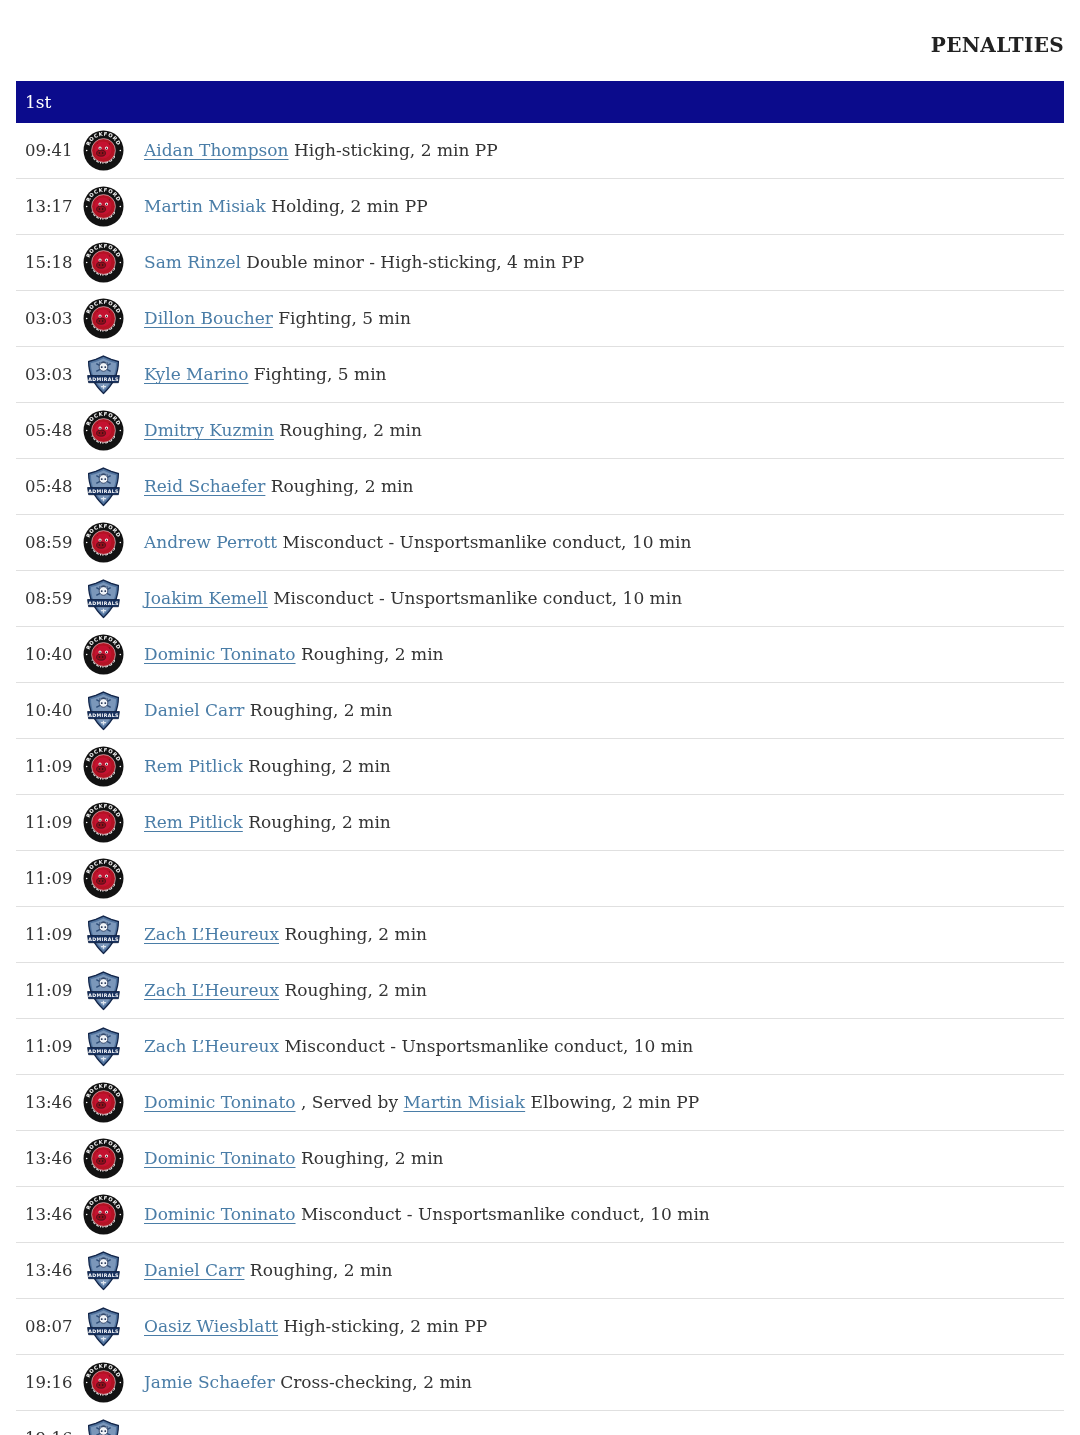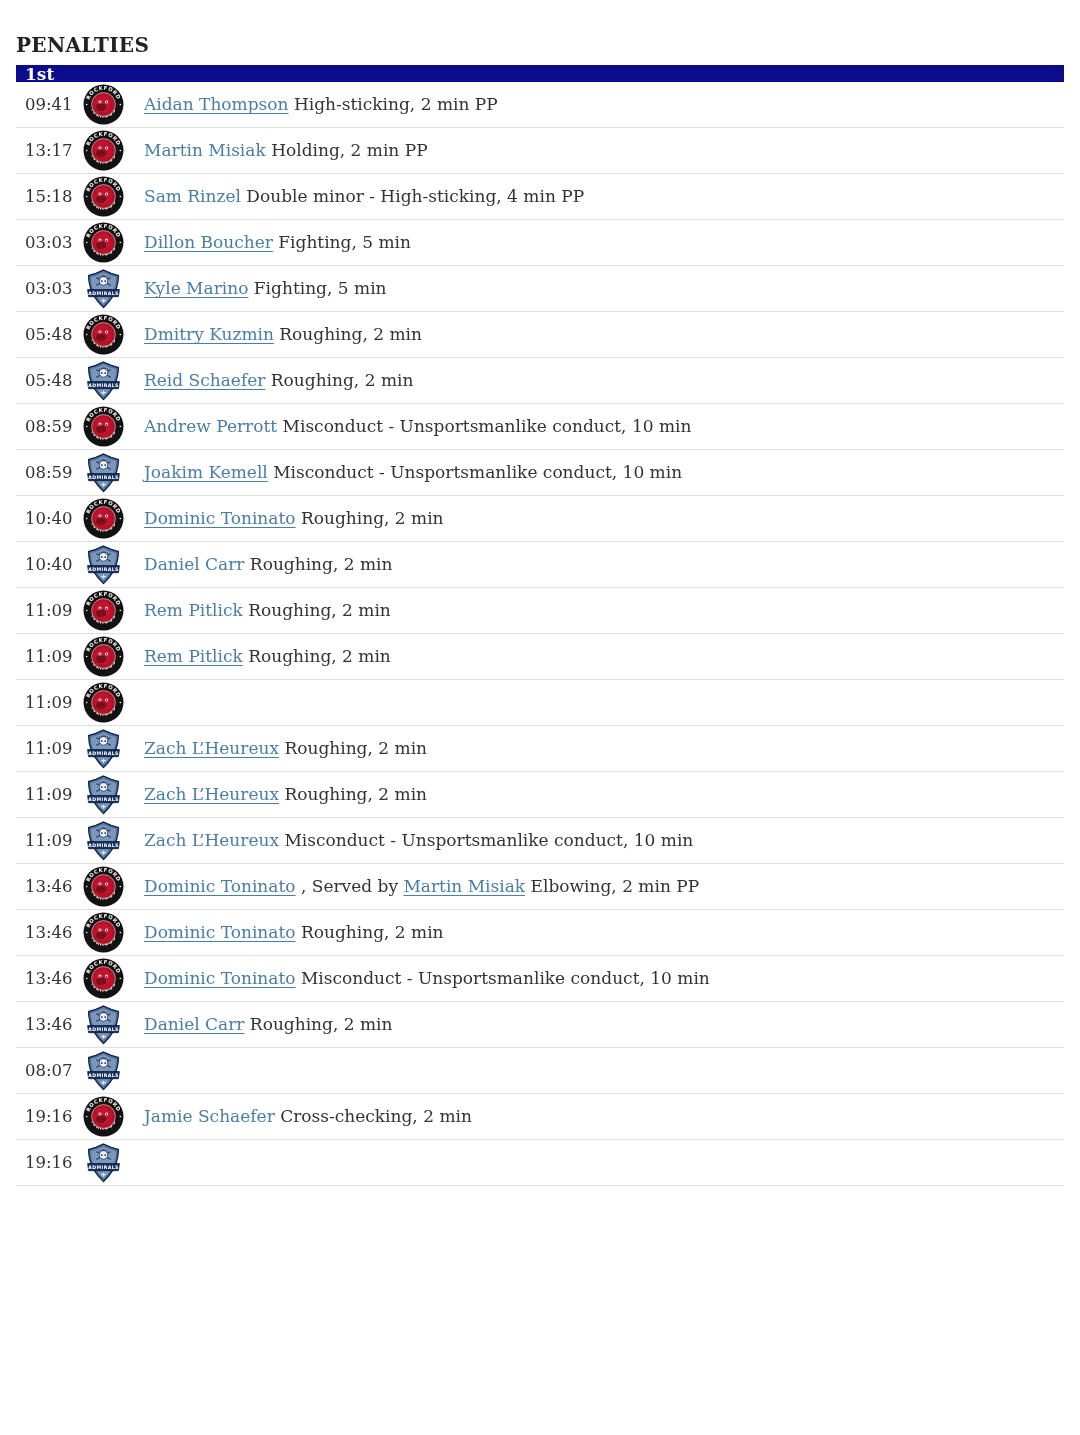--- a/index.html
+++ b/index.html
@@ -11,41 +11,42 @@
   }
   *{box-sizing:border-box;}
   html,body{margin:0;padding:0;background:#ffffff;}
   body{
     width:1080px;
     font-family:"DejaVu Serif","Liberation Serif",serif;
     color:var(--text);
   }
   .page{padding:0 16px;}
   .section-title{
-    margin:33px 0 8px 0;
+    margin:33px 0 24px 0;
     font-size:20px;
     line-height:24px;
     font-weight:bold;
     color:var(--title);
     letter-spacing:0.3px;
+    text-align:right;
   }
   .period-bar{
     background:var(--navy);
     color:#ffffff;
-    height:17px;
+    height:42px;
     display:flex;
     align-items:center;
     padding-left:9px;
     font-size:17px;
-    font-weight:700;
+    font-weight:400;
   }
   .row{
     display:flex;
     align-items:center;
-    height:46px;
+    height:56px;
     border-bottom:1px solid var(--divider);
     padding-left:9px;
     background:#ffffff;
   }
   .time{
     flex:0 0 58px;
     font-size:16.5px;
     color:var(--text);
   }
   .logo{
@@ -654,20 +655,21 @@
     <path d="M13 9.5 L27 17 M27 9.5 L13 17" stroke="#2e4d78" stroke-width="1.4"></path>
     <circle cx="20" cy="12.6" r="4.2" fill="#eef2f7" stroke="#13264a" stroke-width="0.7"></circle>
     <path d="M15.6 10.2 A 4.8 4.8 0 0 1 24.4 10.2 L24 8.2 L16 8.2 Z" fill="#13264a"></path>
     <circle cx="18.3" cy="12.8" r="0.9" fill="#13264a"></circle>
     <circle cx="21.7" cy="12.8" r="0.9" fill="#13264a"></circle>
     <path d="M4.5 21 H35.5 L34.5 28 H5.5 Z" fill="#16305e" stroke="#0d1f40" stroke-width="0.8"></path>
     <text class="tp-banner" x="20" y="26.3" font-family="DejaVu Sans, sans-serif" font-size="4.6" font-weight="bold" fill="#ffffff" letter-spacing="0.35" text-anchor="middle">ADMIRALS</text>
     <path d="M20 30 V34 M17.6 31.8 H22.4" stroke="#dfe6ef" stroke-width="1.1"></path>
   </svg>
             </span>
+    <span class="desc"><a class="player u" href="#">Oasiz Wiesblatt</a><span class="servedwrap"></span><span class="detail"> High-sticking, 2 min PP</span></span>
   </div>
           <div class="row">
     <span class="time">19:16</span>
     <span class="logo">
               <svg viewBox="0 0 40 40" aria-hidden="true">
     <defs>
       <path id="hog-arc-top" d="M 5.6 20 A 14.4 14.4 0 0 1 34.4 20" fill="none"></path>
       <path id="hog-arc-bot" d="M 7.2 20 A 12.8 12.8 0 0 0 32.8 20" fill="none"></path>
     </defs>
     <circle cx="20" cy="20" r="19.5" fill="#121212"></circle>

